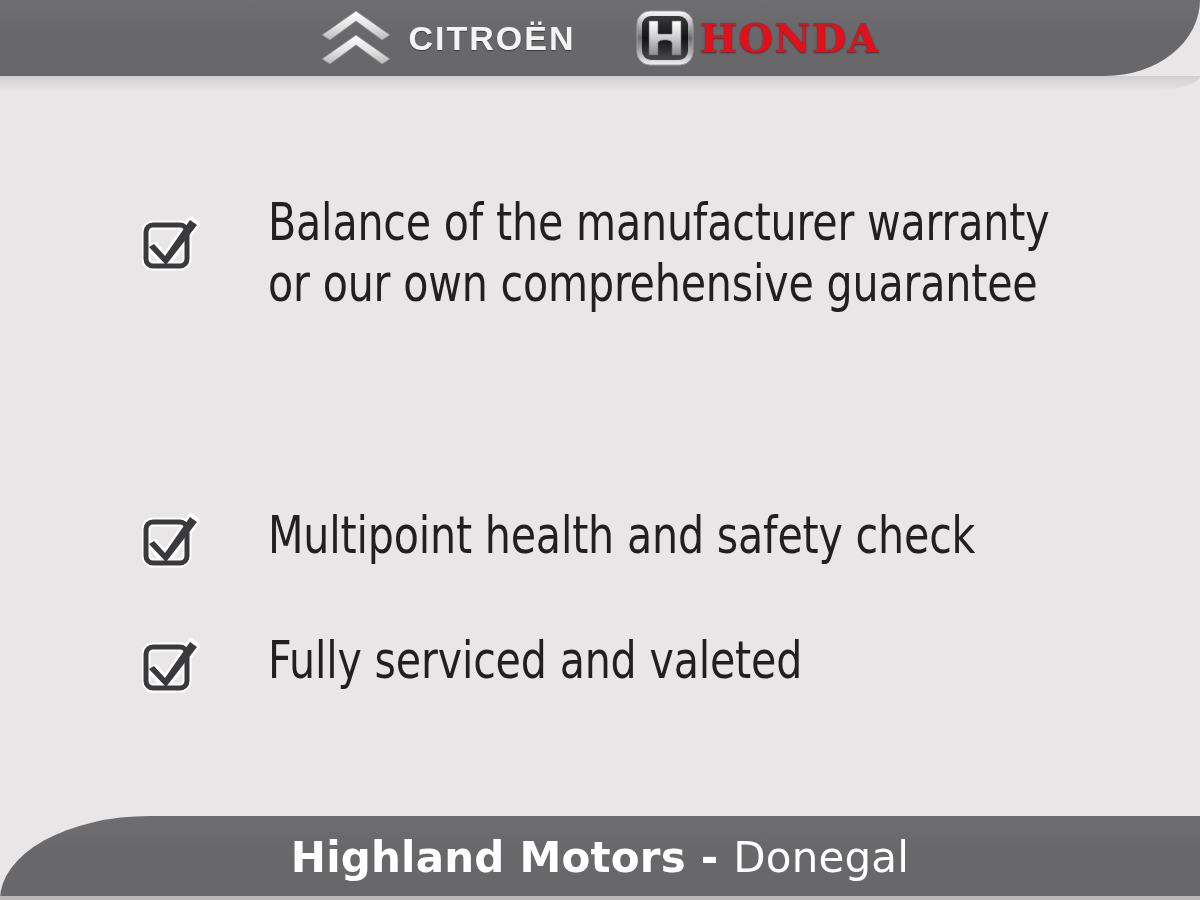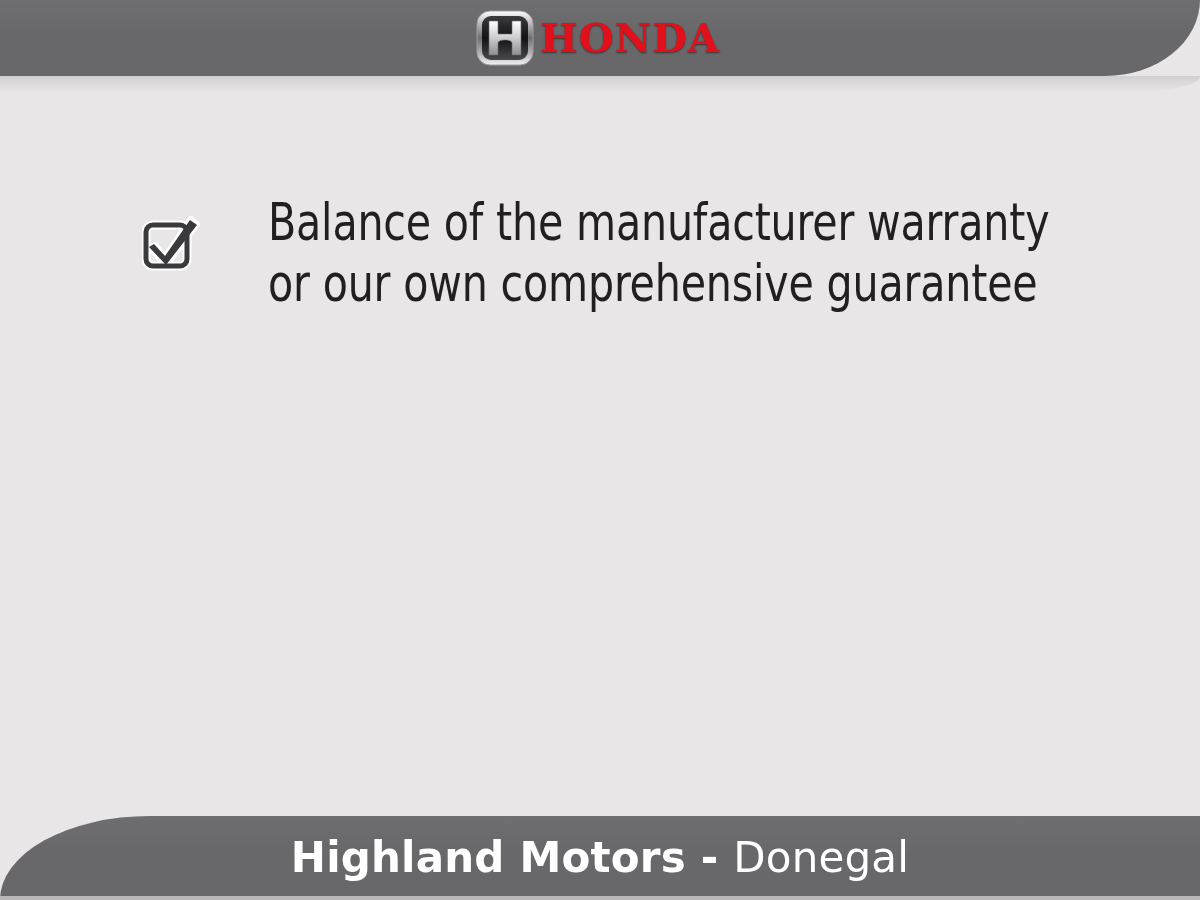--- a/index.html
+++ b/index.html
@@ -214,20 +214,38 @@
 
   <div class="page-edge-top"></div>
 
   <div class="header-shadow"></div>
 
   <div class="header-bar">
     <div class="header-sheen"></div>
 
     <div class="logo-row">
 
+      <div class="citroen-logo">
+        <div class="citroen-chevrons">
+          <svg width="78" height="58" viewBox="0 0 78 58" xmlns="http://www.w3.org/2000/svg">
+            <defs>
+              <linearGradient id="chevGrad" x1="0" y1="0" x2="0" y2="1">
+                <stop offset="0%" stop-color="#ffffff"></stop>
+                <stop offset="55%" stop-color="#e2e2e2"></stop>
+                <stop offset="100%" stop-color="#b9b9b9"></stop>
+              </linearGradient>
+            </defs>
+
+            <path d="M5 26 L39 2 L73 26 L65 31 L39 12 L13 31 Z" fill="url(#chevGrad)" stroke="#8d8d8f" stroke-width="0.8"></path>
+
+            <path d="M5 50 L39 26 L73 50 L65 55 L39 36 L13 55 Z" fill="url(#chevGrad)" stroke="#8d8d8f" stroke-width="0.8"></path>
+          </svg>
+        </div>
+        <div class="citroen-wordmark">CITROËN</div>
+      </div>
 
       <div class="honda-logo">
         <div class="honda-emblem">
           <svg width="58" height="56" viewBox="0 0 58 56" xmlns="http://www.w3.org/2000/svg">
             <defs>
               <linearGradient id="hFrame" x1="0" y1="0" x2="0" y2="1">
                 <stop offset="0%" stop-color="#fdfdfd"></stop>
                 <stop offset="18%" stop-color="#c9c9cb"></stop>
                 <stop offset="50%" stop-color="#6e6e70"></stop>
                 <stop offset="82%" stop-color="#bdbdc0"></stop>
@@ -268,21 +286,47 @@
             <rect x="2" y="9" width="41" height="41" rx="7" ry="7" fill="none" stroke="#3a3a3c" stroke-width="5"></rect>
             <path d="M10 28 L21 40 L46 4 L53 9 L22 49 L5 31 Z" fill="#3a3a3c"></path>
           </g>
         </svg>
       </div>
       <div class="feature-text">Balance of the manufacturer warranty
 or our own comprehensive guarantee</div>
     </div>
 
 
-
+    <div class="feature-row r3">
+      <div class="check-icon">
+        <svg width="58" height="58" viewBox="0 0 58 58" xmlns="http://www.w3.org/2000/svg">
+          <g transform="translate(2,2)">
+            <rect x="2" y="9" width="41" height="41" rx="7" ry="7" fill="none" stroke="#ffffff" stroke-width="9"></rect>
+            <path d="M11 29 L21 41 L47 3 L53 8 L22 50 L6 32 Z" fill="#ffffff" stroke="#ffffff" stroke-width="6" stroke-linejoin="round"></path>
+            <rect x="2" y="9" width="41" height="41" rx="7" ry="7" fill="none" stroke="#3a3a3c" stroke-width="5"></rect>
+            <path d="M10 28 L21 40 L46 4 L53 9 L22 49 L5 31 Z" fill="#3a3a3c"></path>
+          </g>
+        </svg>
+      </div>
+      <div class="feature-text">Multipoint health and safety check</div>
+    </div>
+
+    <div class="feature-row r4">
+      <div class="check-icon">
+        <svg width="58" height="58" viewBox="0 0 58 58" xmlns="http://www.w3.org/2000/svg">
+          <g transform="translate(2,2)">
+            <rect x="2" y="9" width="41" height="41" rx="7" ry="7" fill="none" stroke="#ffffff" stroke-width="9"></rect>
+            <path d="M11 29 L21 41 L47 3 L53 8 L22 50 L6 32 Z" fill="#ffffff" stroke="#ffffff" stroke-width="6" stroke-linejoin="round"></path>
+            <rect x="2" y="9" width="41" height="41" rx="7" ry="7" fill="none" stroke="#3a3a3c" stroke-width="5"></rect>
+            <path d="M10 28 L21 40 L46 4 L53 9 L22 49 L5 31 Z" fill="#3a3a3c"></path>
+          </g>
+        </svg>
+      </div>
+      <div class="feature-text">Fully serviced and valeted</div>
+    </div>
 
   </div>
 
   <div class="footer-bar">
     <div class="footer-sheen"></div>
     <div class="footer-text">
       <span class="brand">Highland Motors</span><span class="sep"> - </span><span class="loc">Donegal</span>
     </div>
   </div>
 

